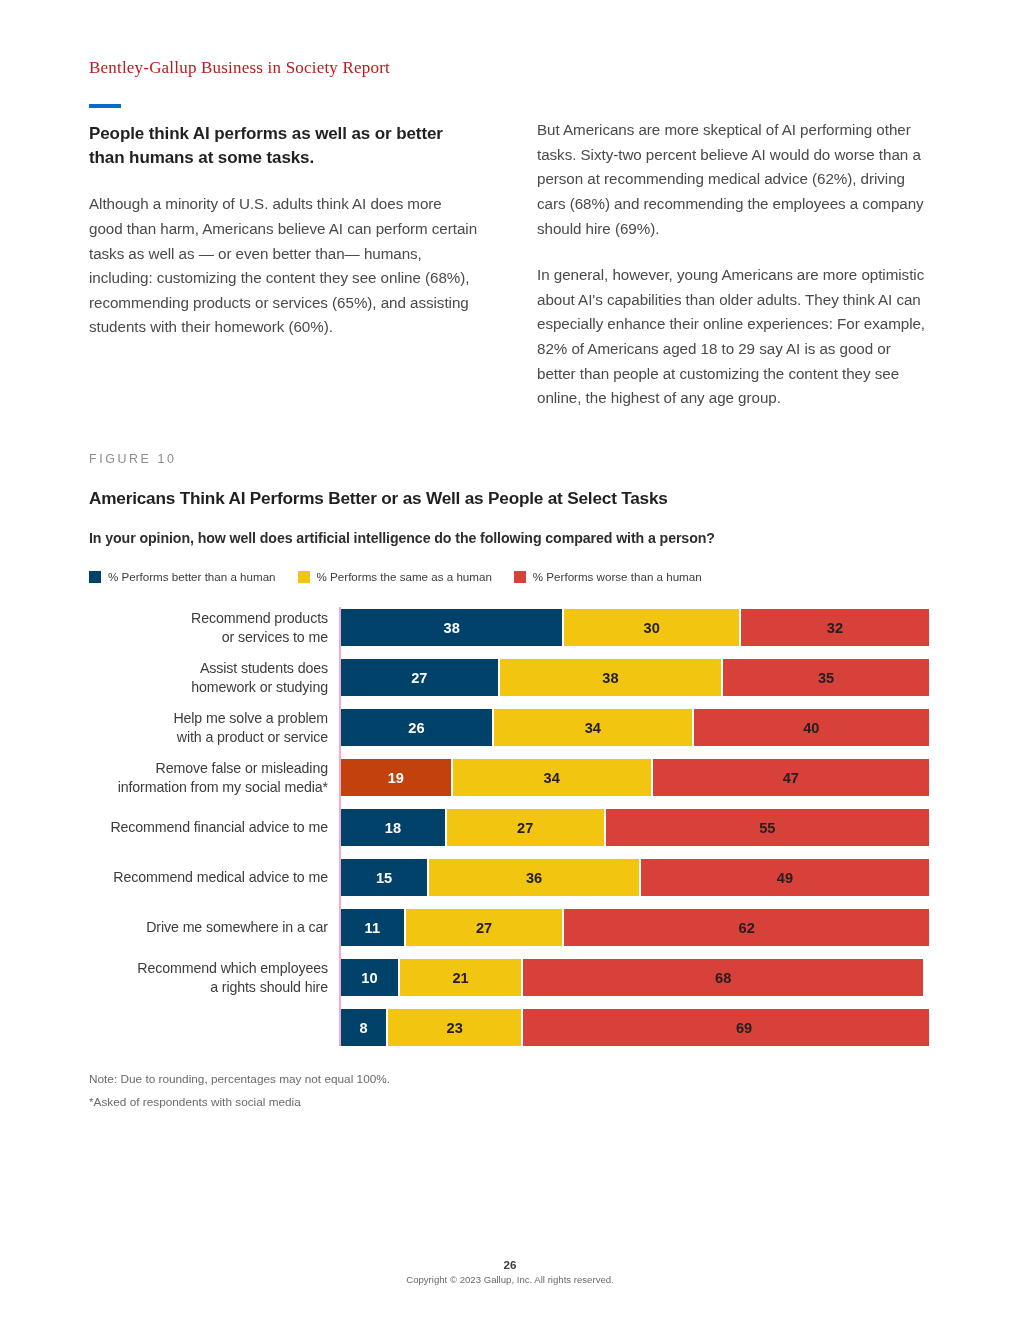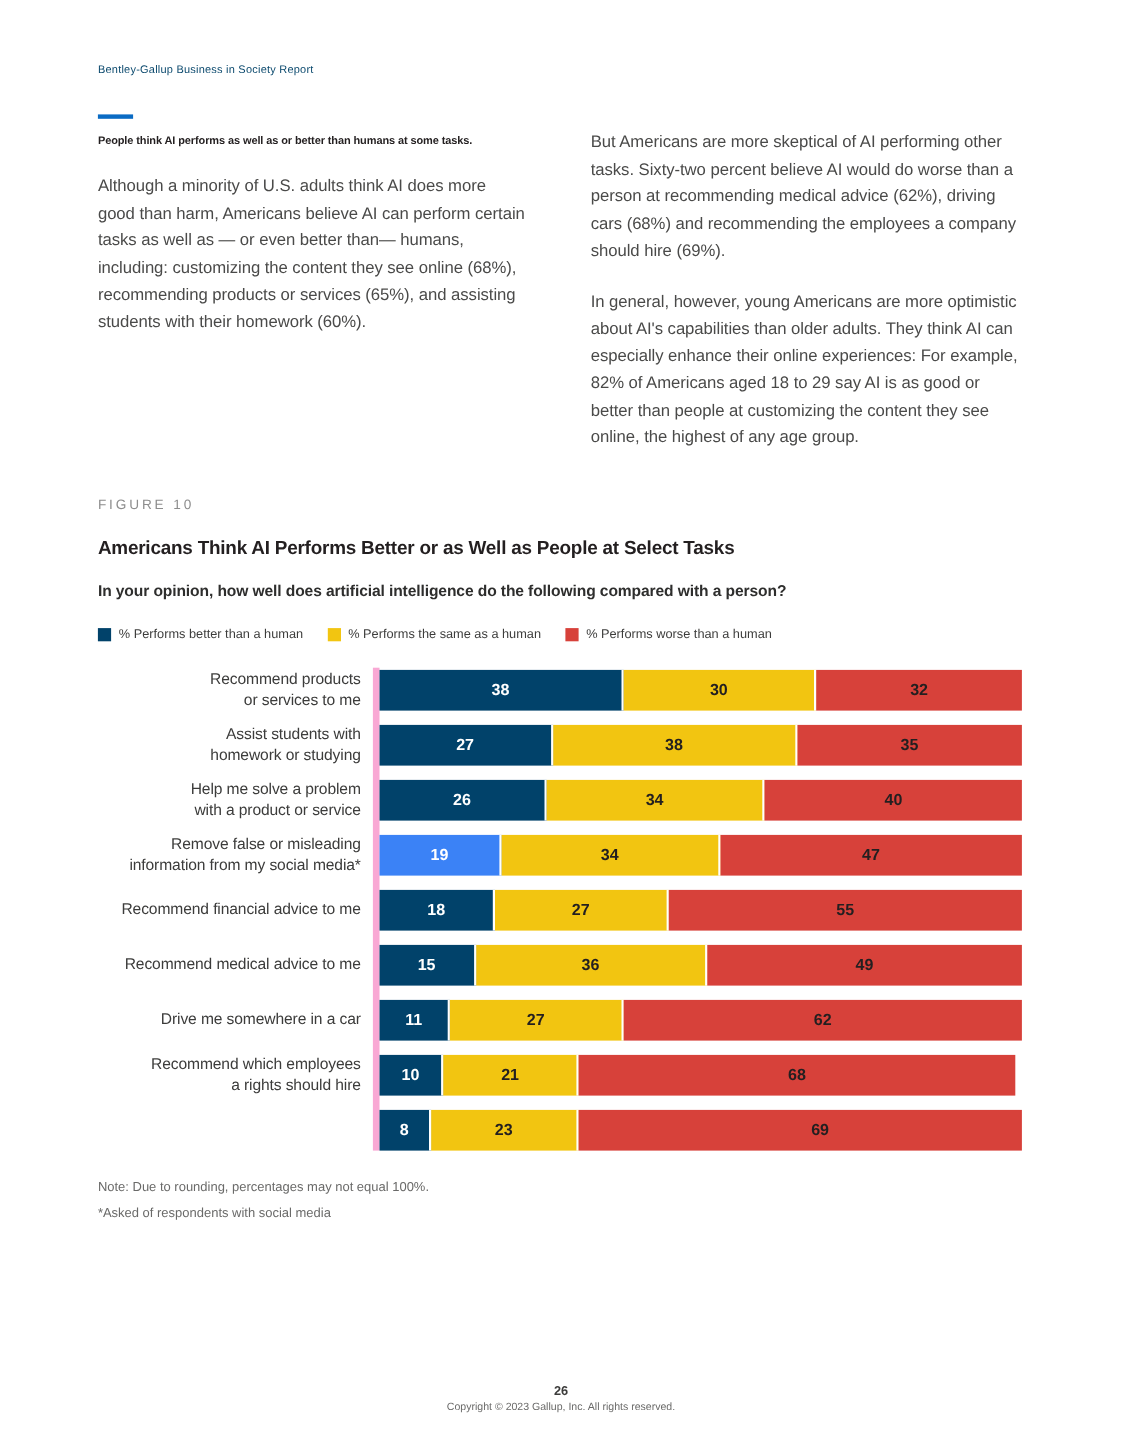--- a/index.html
+++ b/index.html
@@ -18,24 +18,25 @@
   .page {
     position: absolute;
     inset: 0;
   }
 
   
   .running-head {
     position: absolute;
     left: 89px;
     top: 58px;
-    font-size: 10px;
-    color: #0c4a6e;
+    font-size: 17px;
+    color: #b91c1c;
     letter-spacing: 0.2px;
     white-space: nowrap;
+    font-family: Liberation Serif, serif;
   }
 
   
   .col-left {
     position: absolute;
     left: 89px;
     top: 104px;
     width: 390px;
   }
   .col-right {
@@ -44,21 +45,21 @@
     top: 118px;
     width: 392px;
   }
   .accent-rule {
     width: 32px;
     height: 4px;
     background: #0a6bc4;
     margin-bottom: 14px;
   }
   .lede {
-    font-size: 10px;
+    font-size: 17px;
     font-weight: bold;
     line-height: 1.42;
     color: #231f20;
     margin: 0 0 22px 0;
     letter-spacing: -0.1px;
   }
   .body-p {
     font-size: 15.2px;
     line-height: 1.62;
     color: #4a4a49;
@@ -124,21 +125,21 @@
     display: flex;
   }
   .chart-labels {
     width: 250px;
     flex: none;
     padding-top: 2px;
   }
   .chart-plot {
     position: relative;
     flex: 1;
-    border-left: 6px solid #f9a8d4;
+    border-left: 2px solid #f9a8d4;
     padding-top: 2px;
   }
   .row {
     height: 37px;
     margin-bottom: 13px;
     display: flex;
     align-items: stretch;
   }
   .row:last-child { margin-bottom: 0; }
 
@@ -244,21 +245,21 @@
     <div class="chart">
       <div class="chart-labels" id="cat-labels">
           <div class="cat-label">
             <span>
               <div>Recommend products</div>
               <div>or services to me</div>
             </span>
           </div>
           <div class="cat-label">
             <span>
-              <div>Assist students with</div>
+              <div>Assist students does</div>
               <div>homework or studying</div>
             </span>
           </div>
           <div class="cat-label">
             <span>
               <div>Help me solve a problem</div>
               <div>with a product or service</div>
             </span>
           </div>
           <div class="cat-label">
@@ -293,21 +294,21 @@
             <div class="seg seg-better" style="background: rgb(1, 66, 106); width: 27%;">27</div>
             <div class="seg seg-same" style="background: rgb(242, 197, 17); width: 38%;">38</div>
             <div class="seg seg-worse" style="background: rgb(215, 65, 58); width: 35%;">35</div>
           </div>
           <div class="row">
             <div class="seg seg-better" style="background: rgb(1, 66, 106); width: 26%;">26</div>
             <div class="seg seg-same" style="background: rgb(242, 197, 17); width: 34%;">34</div>
             <div class="seg seg-worse" style="background: rgb(215, 65, 58); width: 40%;">40</div>
           </div>
           <div class="row">
-            <div class="seg seg-better" style="background: #3b82f6; width: 19%;">19</div>
+            <div class="seg seg-better" style="background: #c2410c; width: 19%;">19</div>
             <div class="seg seg-same" style="background: rgb(242, 197, 17); width: 34%;">34</div>
             <div class="seg seg-worse" style="background: rgb(215, 65, 58); width: 47%;">47</div>
           </div>
           <div class="row">
             <div class="seg seg-better" style="background: rgb(1, 66, 106); width: 18%;">18</div>
             <div class="seg seg-same" style="background: rgb(242, 197, 17); width: 27%;">27</div>
             <div class="seg seg-worse" style="background: rgb(215, 65, 58); width: 55%;">55</div>
           </div>
           <div class="row">
             <div class="seg seg-better" style="background: rgb(1, 66, 106); width: 15%;">15</div>

